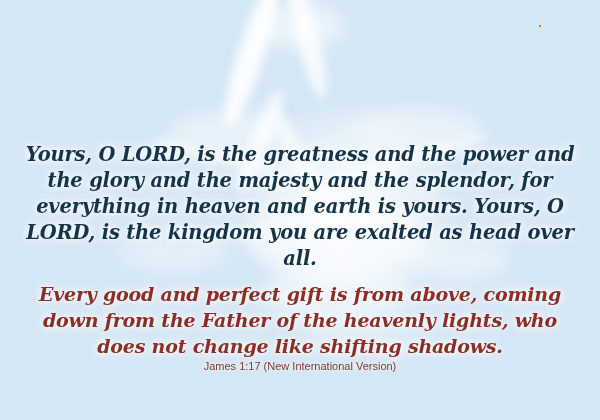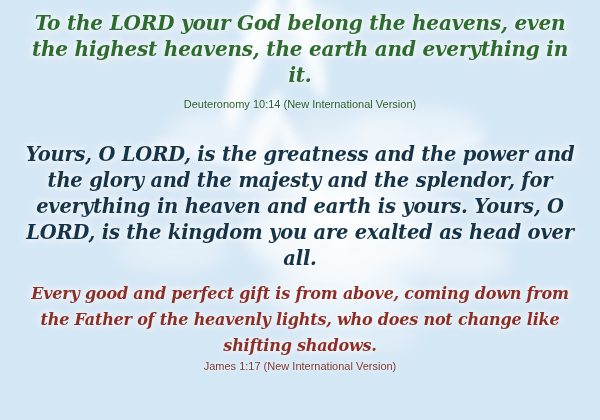--- a/index.html
+++ b/index.html
@@ -95,21 +95,21 @@
   #block-deuteronomy .verse    { color: #2e6b2f; }
   #block-deuteronomy .citation { color: #2b5f2e; margin-top: 9px; }
 
   
   #block-chronicles { top: 142px; }
   #block-chronicles .verse    { color: #153449; font-size: 19.5px; }
   #block-chronicles .citation { color: #153449; margin-top: 9px; }
 
   
   #block-james { top: 281px; }
-  #block-james .verse    { color: #8d2e26; font-size: 16px; }
+  #block-james .verse    { color: #8d2e26; font-size: 19px; }
   #block-james .citation { color: #7c3b33; }
 
   
   #speck {
     position: absolute;
     left: 539px;
     top: 25px;
     width: 2px;
     height: 2px;
     background: #e07b1e;
@@ -133,24 +133,20 @@
     <div class="cloud" style="left:252px; top:4px; width:92px; height:44px; opacity:0.55;"></div>
     <div class="cloud" style="left:168px; top:112px; width:120px; height:40px; opacity:0.45;"></div>
     <div class="cloud" style="left:352px; top:108px; width:130px; height:44px; opacity:0.45;"></div>
     <div class="cloud" style="left:246px; top:200px; width:180px; height:76px; opacity:0.6;"></div>
     <div class="cloud" style="left:264px; top:262px; width:150px; height:60px; opacity:0.5;"></div>
     <div class="cloud" style="left:400px; top:236px; width:110px; height:46px; opacity:0.42;"></div>
     <div class="cloud" style="left:118px; top:232px; width:110px; height:40px; opacity:0.35;"></div>
     <div class="cloud" style="left:300px; top:318px; width:120px; height:36px; opacity:0.25;"></div>
   </div>
 
-  <div class="block" id="block-deuteronomy">
-    <p class="verse">To the LORD your God belong the heavens, even the highest heavens, the earth and everything in it.</p>
-    <p class="citation">Deuteronomy 10:14 (New International Version)</p>
-  </div>
 
   <div class="block" id="block-chronicles">
     <p class="verse">Yours, O LORD, is the greatness and the power and the glory and the majesty and the splendor, for everything in heaven and earth is yours. Yours, O LORD, is the kingdom you are exalted as head over all.</p>
   </div>
 
   <div class="block" id="block-james">
     <p class="verse">Every good and perfect gift is from above, coming down from the Father of the heavenly lights, who does not change like shifting shadows.</p>
     <p class="citation">James 1:17 (New International Version)</p>
   </div>
 

